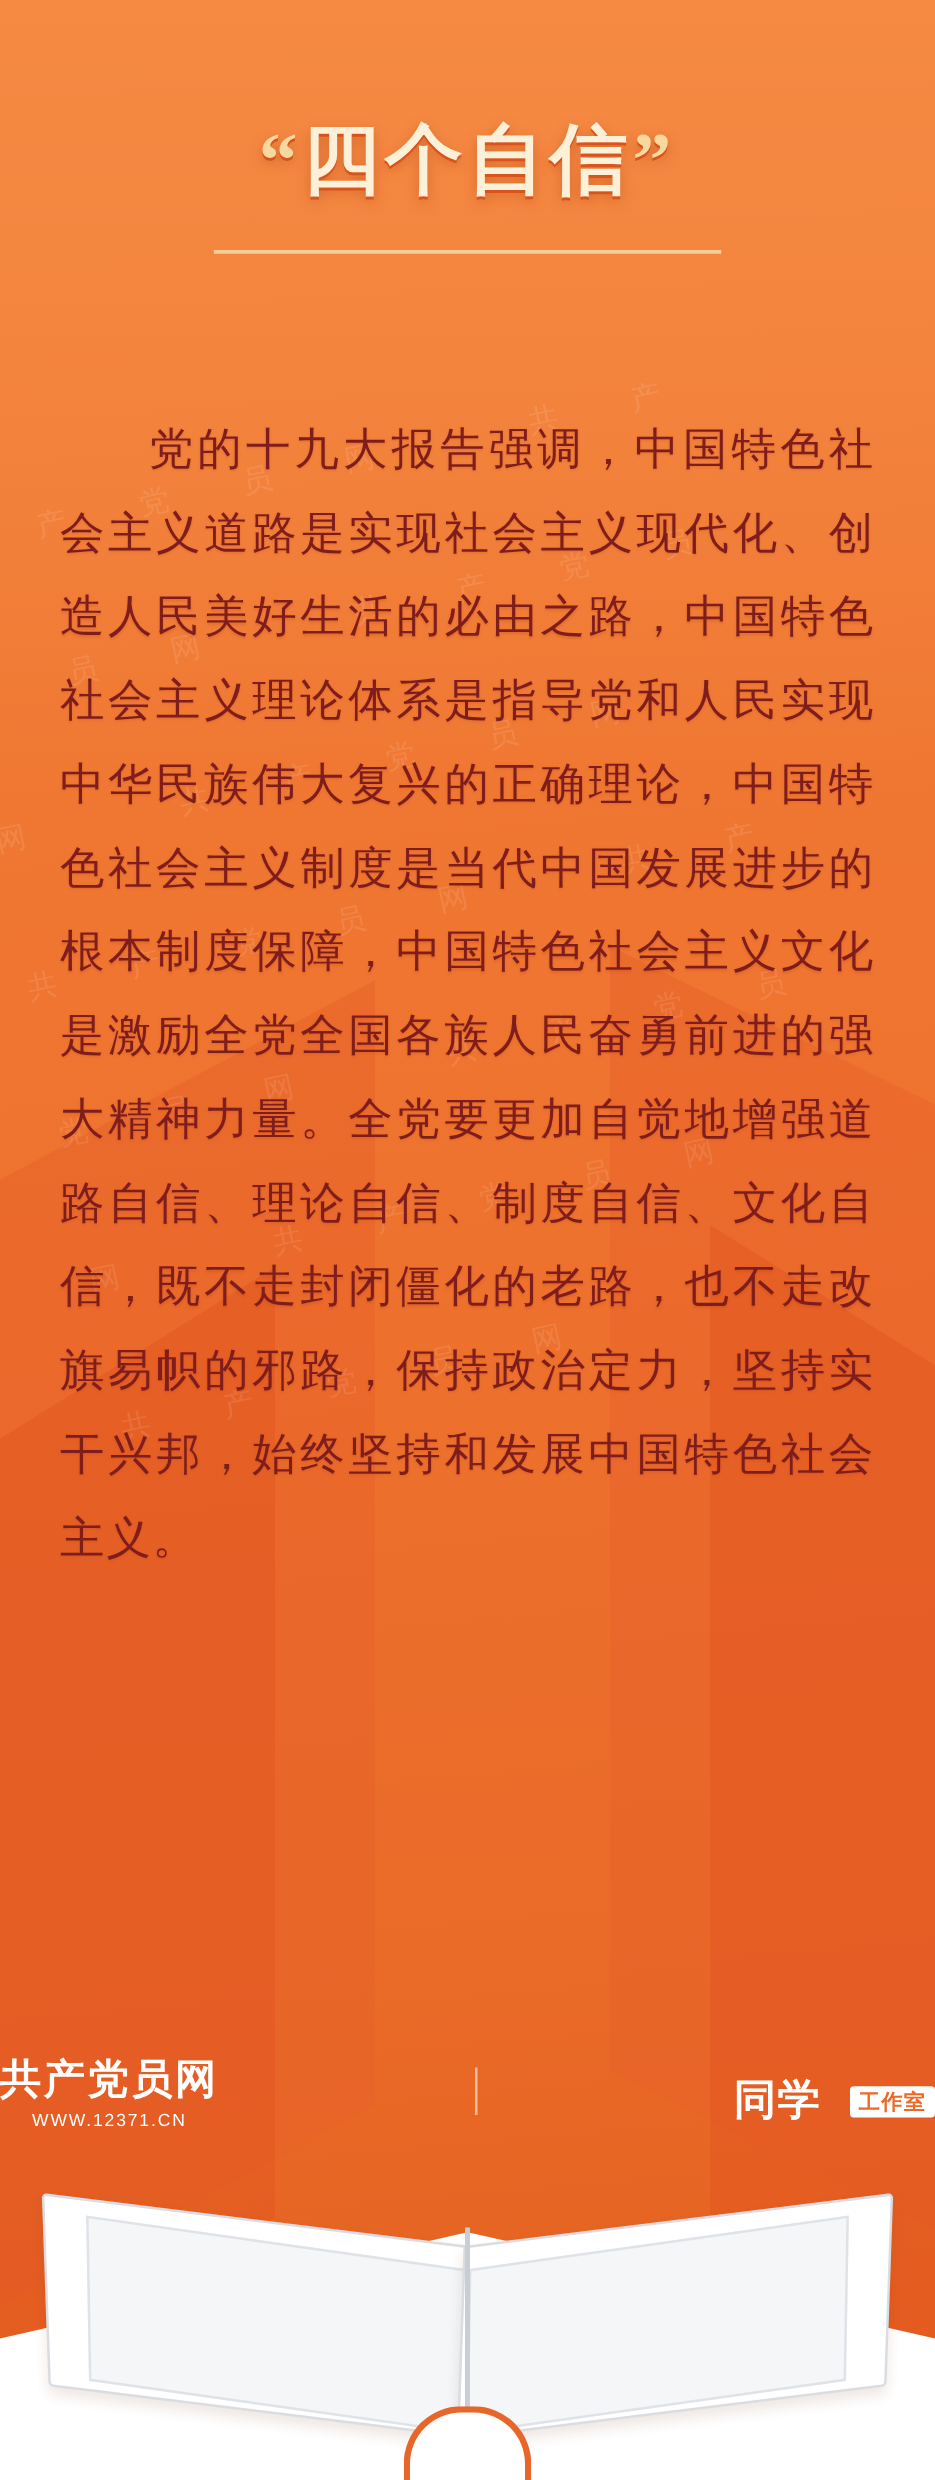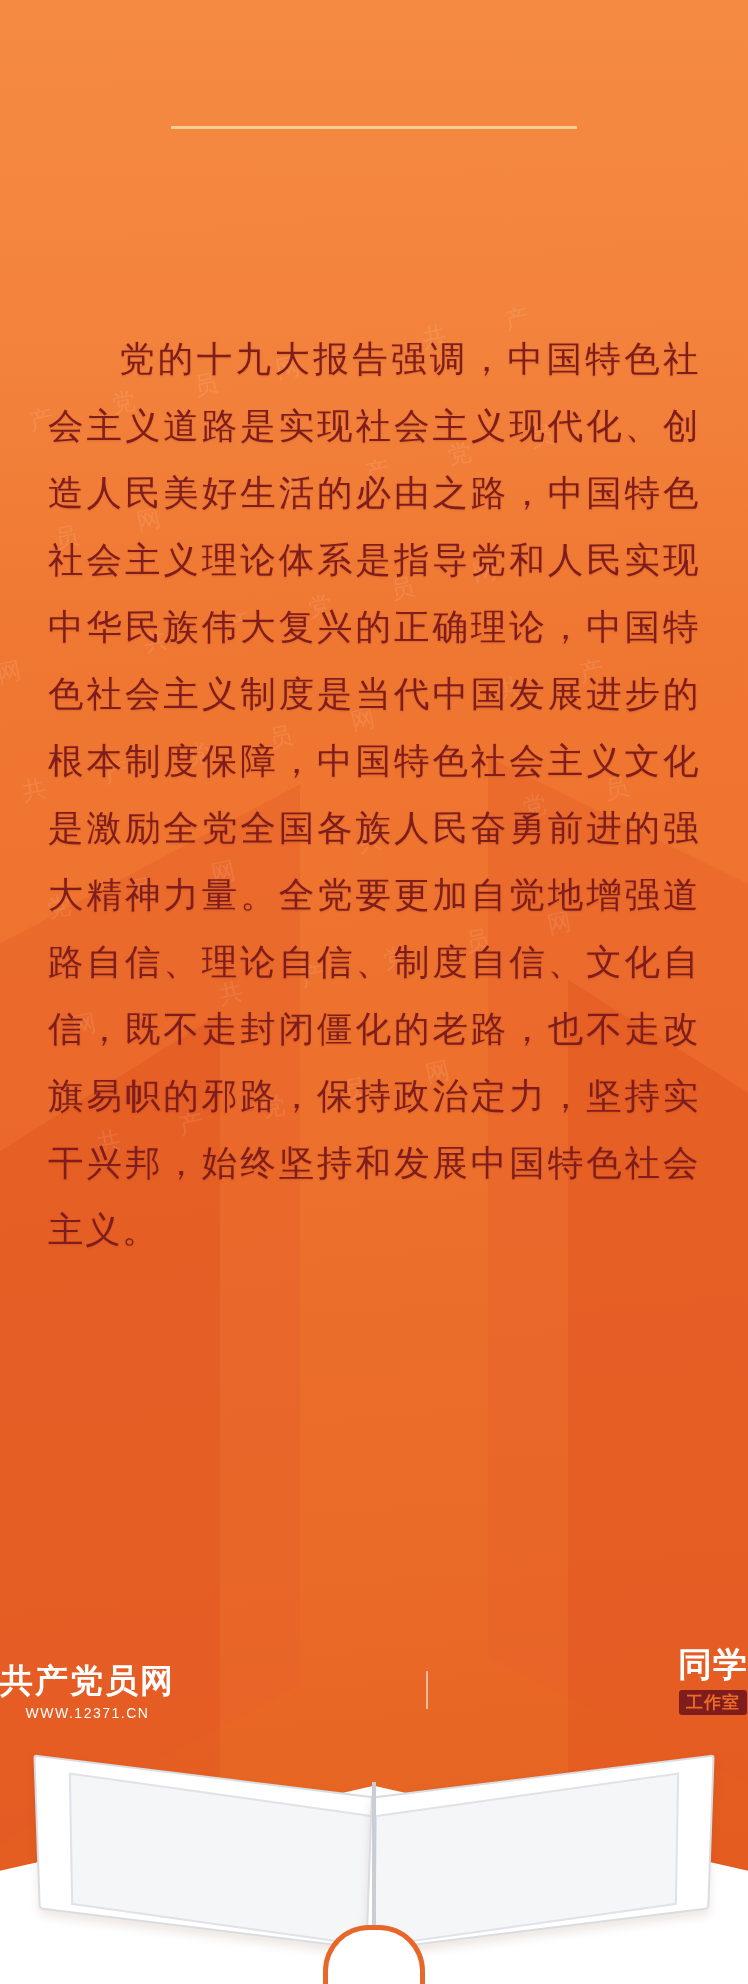--- a/index.html
+++ b/index.html
@@ -166,34 +166,33 @@
   }
   .logo-sep {
     width: 2px;
     height: 38px;
     background: rgba(255,255,255,.55);
     margin-bottom: 12px;
   }
   .logo-studio {
     display: flex;
     align-items: center;
-    gap: 8px;
+    gap: 23px;
     padding-bottom: 6px;
-    flex-direction: column;
   }
   .logo-studio-main {
     font-family: "Liberation Serif", serif;
     font-weight: bold;
     font-size: 34px;
     color: #ffffff;
     letter-spacing: 1px;
     line-height: 1;
   }
   .logo-studio-tag {
-    background: #7f1d1d;
+    background: #ffffff;
     color: #ec6a26;
     font-family: "Liberation Serif", serif;
     font-weight: bold;
     font-size: 17px;
     padding: 4px 7px;
     border-radius: 3px;
     letter-spacing: 1px;
     line-height: 1;
   }
   
@@ -284,20 +283,21 @@
   <div class="bg-base"></div>
   <div class="bg-top-fade"></div>
   <div class="bg-angle-left"></div>
   <div class="bg-angle-left2"></div>
   <div class="bg-angle-right"></div>
   <div class="bg-angle-right2"></div>
 
   <div class="watermark">共产党员网 共产党员网 共产党员网 共产党员网 共产党员网 共产党员网 共产党员网 共产党员网 共产党员网</div>
 
   <div class="header">
+    <h1 class="title"><span class="quote">“</span><span>四个自信</span><span class="quote">”</span></h1>
     <div class="rule"></div>
   </div>
 
   <div class="content">
     <p class="body-text">党的十九大报告强调，中国特色社会主义道路是实现社会主义现代化、创造人民美好生活的必由之路，中国特色社会主义理论体系是指导党和人民实现中华民族伟大复兴的正确理论，中国特色社会主义制度是当代中国发展进步的根本制度保障，中国特色社会主义文化是激励全党全国各族人民奋勇前进的强大精神力量。全党要更加自觉地增强道路自信、理论自信、制度自信、文化自信，既不走封闭僵化的老路，也不走改旗易帜的邪路，保持政治定力，坚持实干兴邦，始终坚持和发展中国特色社会主义。</p>
   </div>
 
   <div class="logos">
     <div class="logo-cpc">
       <div class="logo-cpc-main">共产党员网</div>

